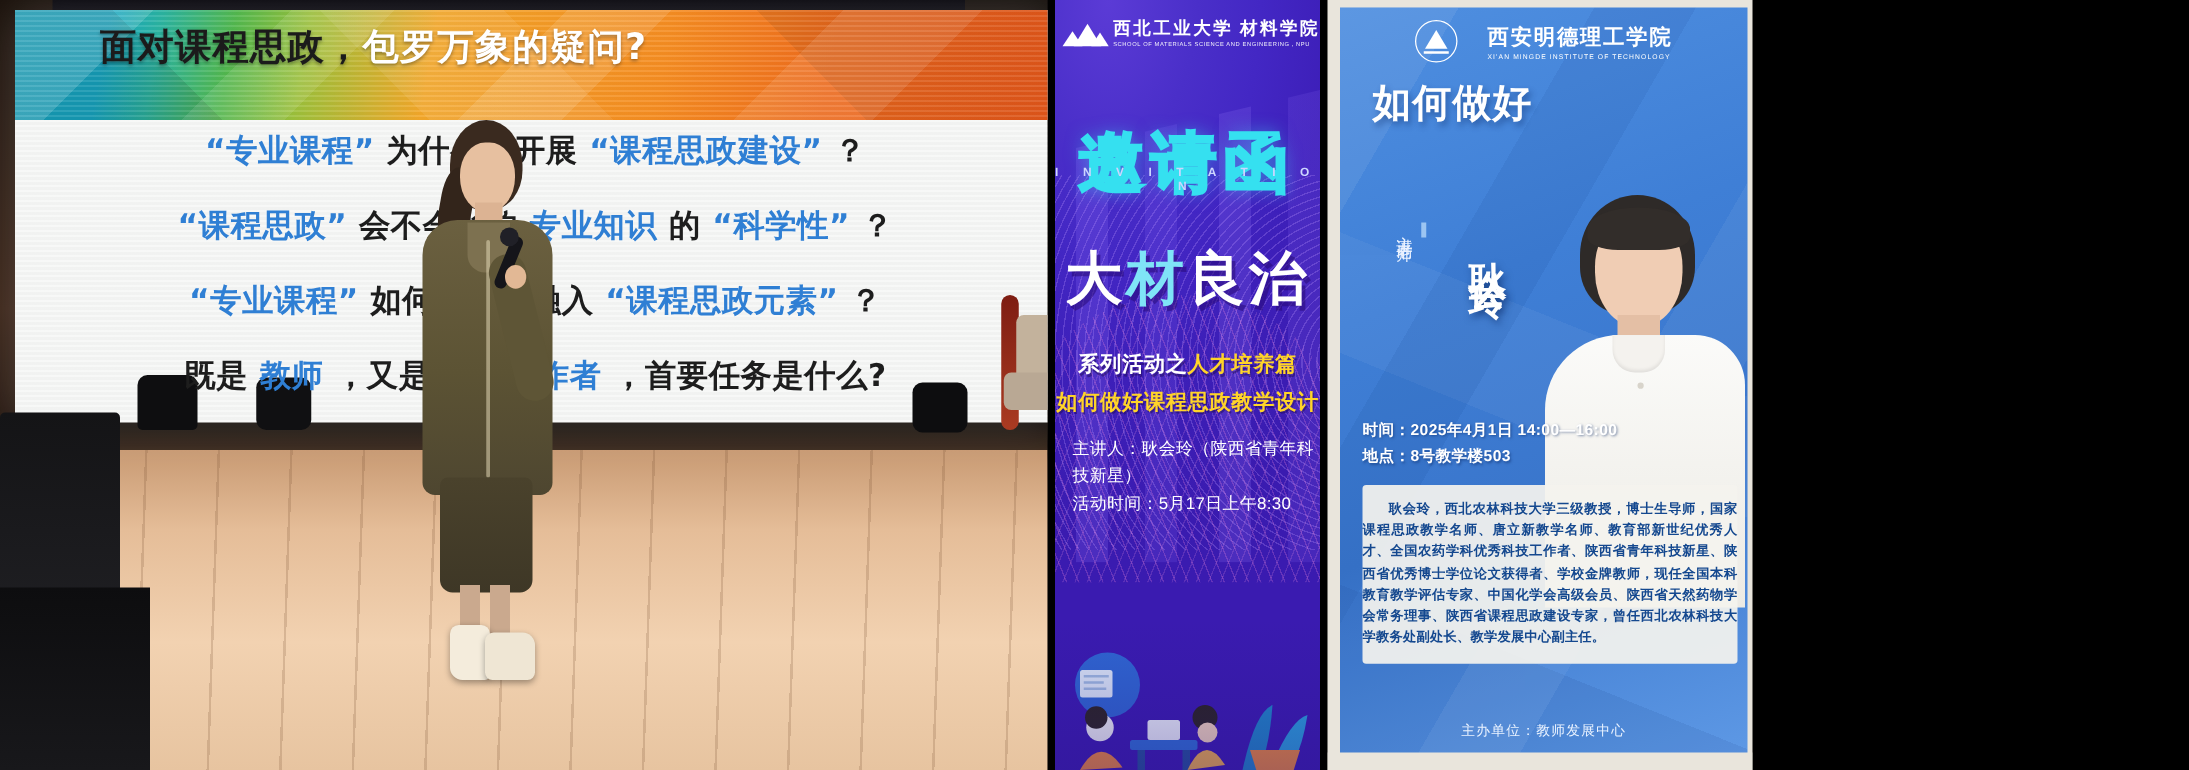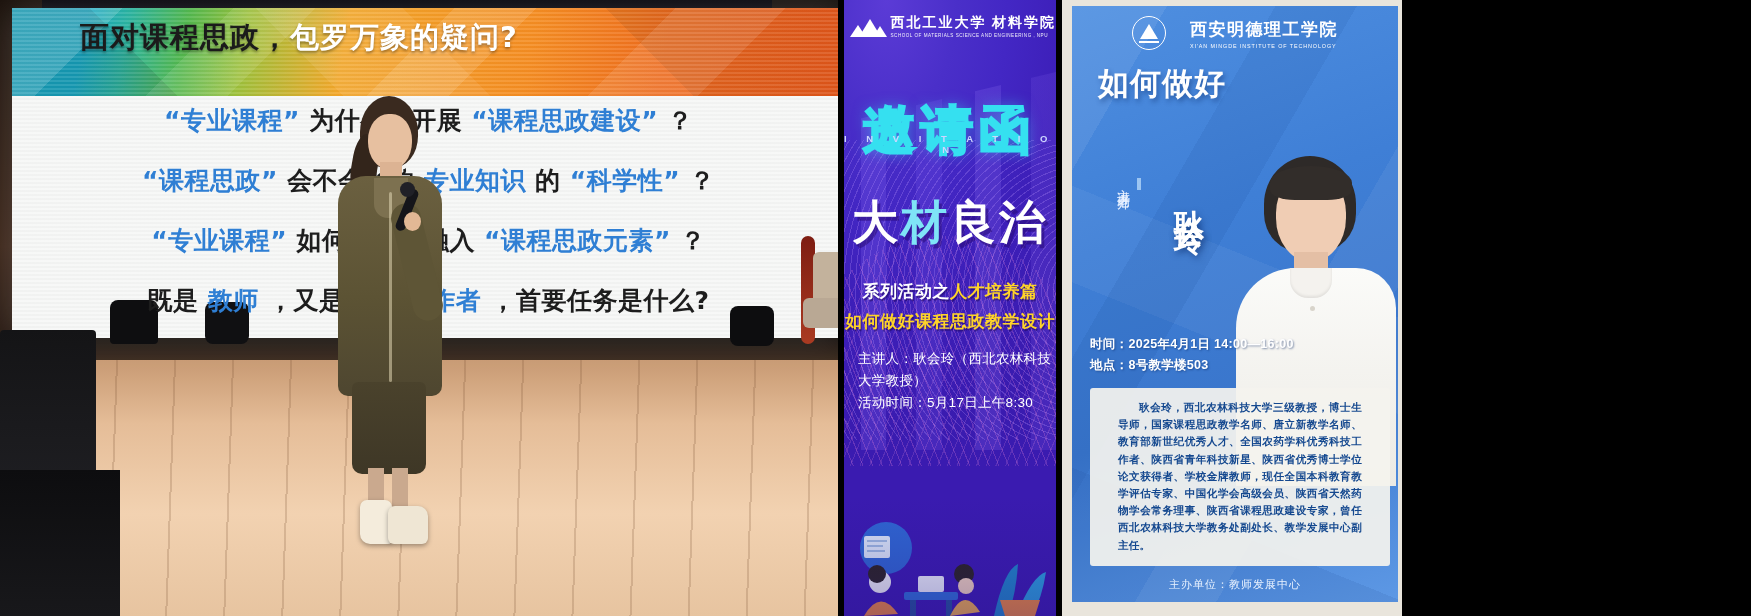--- a/index.html
+++ b/index.html
@@ -178,21 +178,21 @@
   .pp-face{ position:absolute; left:46px; top:18px; width:70px; height:88px; border-radius:46% 46% 52% 52%; background:#f0cdb4; }
   .pp-hair-f{ position:absolute; left:40px; top:10px; width:82px; height:34px; border-radius:50% 50% 30% 30%; background:#322d2a; }
   .pp-neck{ position:absolute; left:64px; top:96px; width:34px; height:24px; background:#e4bfa5; }
   .pp-body{ position:absolute; left:6px; top:112px; width:160px; height:218px;
     background:linear-gradient(180deg,#fbfbf9,#eceae4); border-radius:60px 40px 0 0; }
   .pp-collar{ position:absolute; left:60px; top:112px; width:42px; height:30px; background:#f4f2ee; border-radius:0 0 18px 18px; box-shadow:inset 0 -2px 3px rgba(0,0,0,.08);}
   .pp-btn{ position:absolute; left:80px; top:150px; width:5px; height:5px; border-radius:50%; background:#d8d4cb; }
   .ps-meta{ position:absolute; left:18px; top:328px; z-index:7; color:#fff; font-weight:bold; font-size:12.5px; line-height:21px; letter-spacing:.3px;
     text-shadow:1px 1px 2px rgba(10,40,100,.5); }
   .ps-biobox{ position:absolute; left:18px; top:382px; width:300px; z-index:7;
-    background:rgba(244,243,238,.93); border-radius:3px; padding:11px 28px 12px; }
+    background:rgba(244,243,238,.93); border-radius:3px; padding:11px 0 12px; }
   .ps-bio{ font-family:"Liberation Serif","DejaVu Serif",serif; color:#14488f; font-weight:bold;
     font-size:10.6px; line-height:17.2px; text-align:justify; text-indent:21px; letter-spacing:.2px; }
   .ps-org{ position:absolute; left:0; bottom:24px; width:100%; text-align:center; z-index:7;
     color:#eaf3ff; font-size:11px; letter-spacing:1px; }
   .ps-bottombar{ position:absolute; left:0; bottom:0; width:100%; height:14px; background:#e9e5dc; z-index:8; }
 </style>
 </head>
 <body>
 
 <div class="collage">
@@ -298,21 +298,21 @@
     <div class="pi-big">
       <span class="w">大</span><span class="c">材</span><span class="w">良</span><span class="w">治</span>
     </div>
 
     <div class="pi-line1">
       <span class="w">系列活动之</span><span class="y">人才培养篇</span>
     </div>
     <div class="pi-line2">如何做好课程思政教学设计</div>
 
     <div class="pi-info">
-      <div>主讲人：耿会玲（西北农林科技大学教授）</div>
+      <div>主讲人：耿会玲（陕西省青年科技新星）</div>
       <div>活动时间：5月17日上午8:30</div>
     </div>
 
     <div class="pi-illus">
       <div class="pi-ill-bg"></div>
       <svg viewBox="0 0 212 120" width="212" height="120">
         <circle cx="42" cy="52" r="26" fill="#2f6fd6" opacity=".9"></circle>
         <rect x="20" y="40" width="26" height="22" rx="2" fill="#dbe7f7"></rect>
         <rect x="23" y="44" width="20" height="2" fill="#9db9e0"></rect>
         <rect x="23" y="49" width="16" height="2" fill="#9db9e0"></rect>

